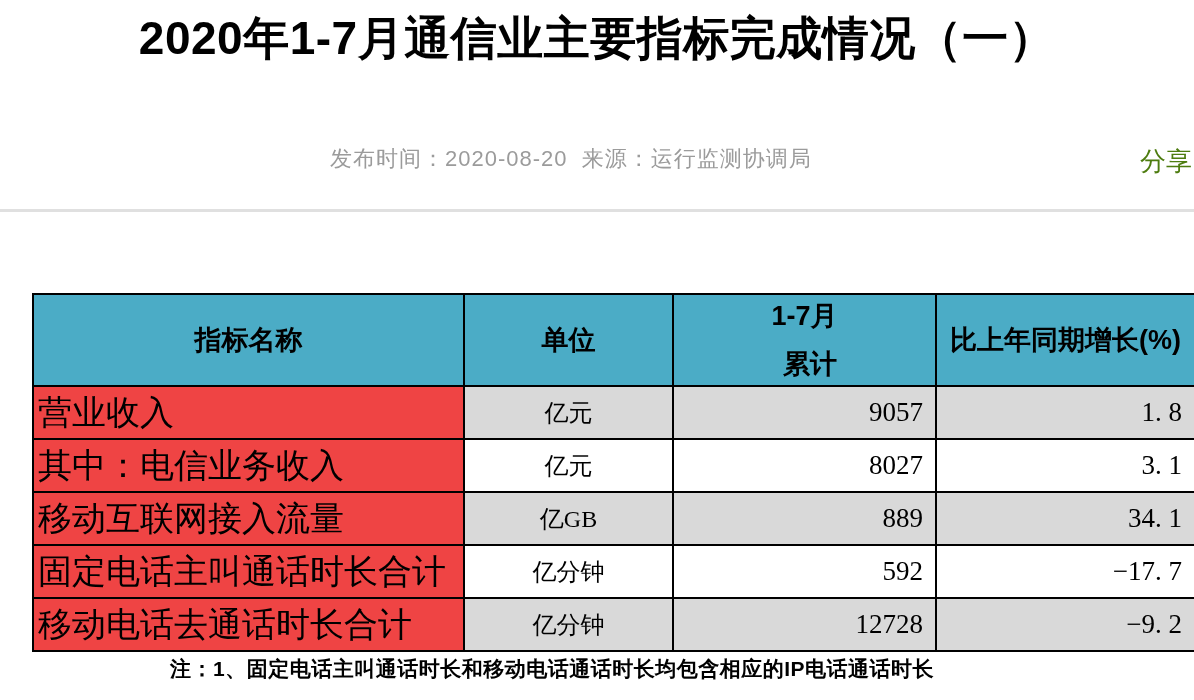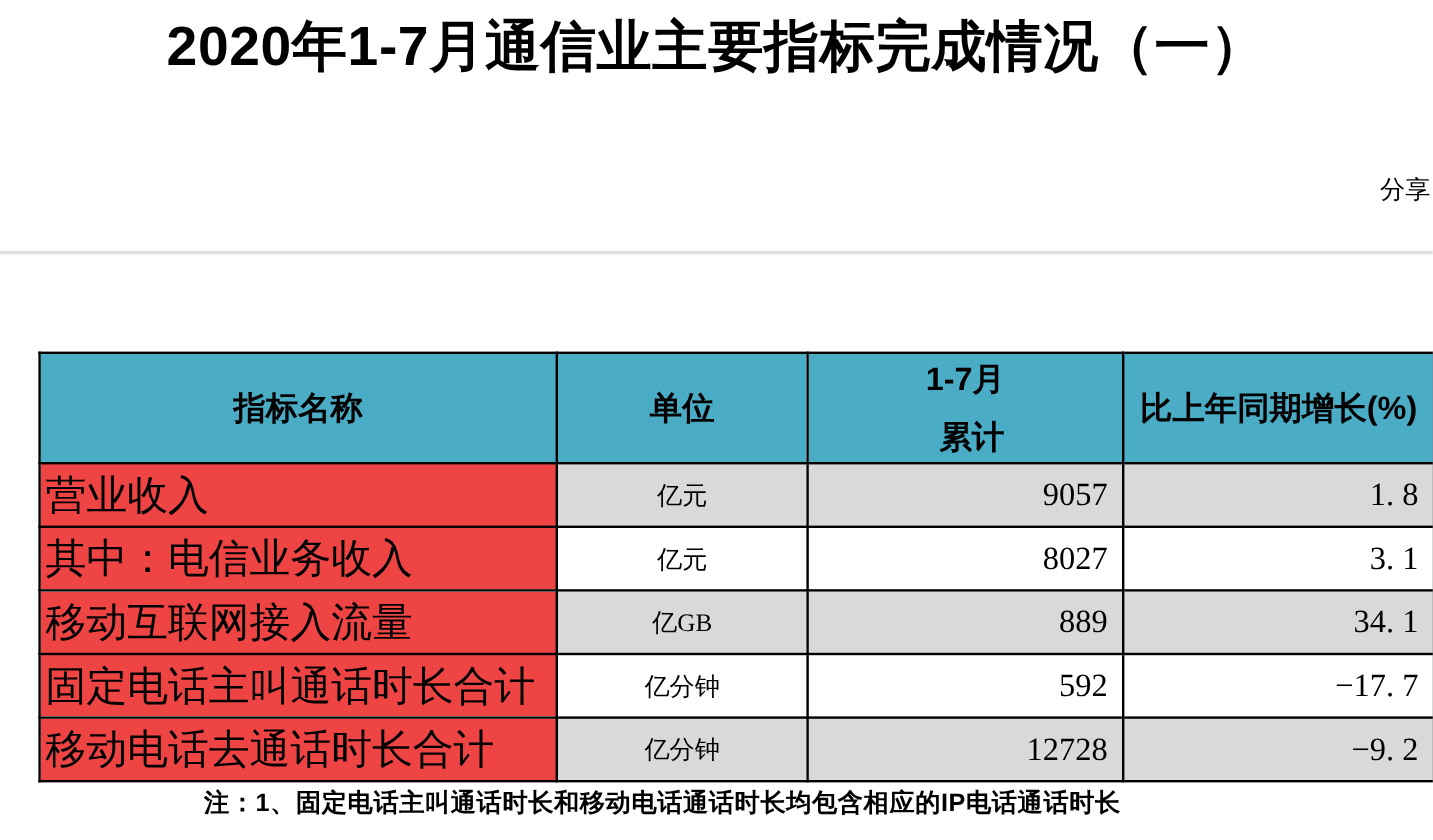--- a/index.html
+++ b/index.html
@@ -14,21 +14,21 @@
     text-align:center;font-size:46px;font-weight:800;letter-spacing:0.5px;
     font-family:"Liberation Sans","DejaVu Sans",sans-serif;color:#000;
   }
 
   .meta{
     position:absolute;top:144px;left:330px;
     font-size:22px;color:#9b9b9b;letter-spacing:1px;white-space:pre;
   }
   .share{
     position:absolute;top:144px;right:2px;
-    font-size:21px;color:#000000;cursor:pointer;font-family:Liberation Serif, serif;
+    font-size:26px;color:#4d7c0f;cursor:pointer;font-family:Liberation Serif, serif;
   }
 
   .divider{
     position:absolute;top:209px;left:0;width:1194px;height:3px;
     background:#e0e0e0;
   }
 
   table.stats{
     position:absolute;top:293px;left:32px;width:1162px;
     border-collapse:collapse;table-layout:fixed;
@@ -42,38 +42,39 @@
     font-family:"Liberation Sans","DejaVu Sans",sans-serif;
   }
   .stats th .hline2{margin-top:12px;padding-left:11px;}
   .stats td{
     height:49px;vertical-align:middle;
     font-family:"Liberation Serif","DejaVu Serif",serif;
   }
   td.ind{
     background:#ef4444;text-align:left;padding-left:4px;font-size:34px;
   }
-  td.unit{text-align:center;font-size:21px;margin-left:46px;}
+  td.unit{text-align:center;font-size:24px;margin-left:46px;}
   td.val,td.gro{text-align:right;padding-right:12px;font-size:27px;}
   tr.gray td.unit,tr.gray td.val,tr.gray td.gro{background:#d9d9d9;}
   tr.white td.unit,tr.white td.val,tr.white td.gro{background:#ffffff;}
 
   .note{
     position:absolute;top:655px;left:170px;
     font-size:21px;font-weight:bold;color:#000;
     font-family:"Liberation Sans","DejaVu Sans",sans-serif;letter-spacing:0.5px;
   }
 </style>
 </head>
 <body>
 
 <div class="page">
 
   <h1 class="title">2020年1-7月通信业主要指标完成情况（一）</h1>
 
+  <div class="meta">发布时间：2020-08-20  来源：运行监测协调局</div>
   <div class="share">分享</div>
 
   <div class="divider"></div>
 
   <table class="stats">
     <colgroup>
       <col style="width:431px">
         <col style="width:209px">
         <col style="width:263px">
         <col style="width:259px">

